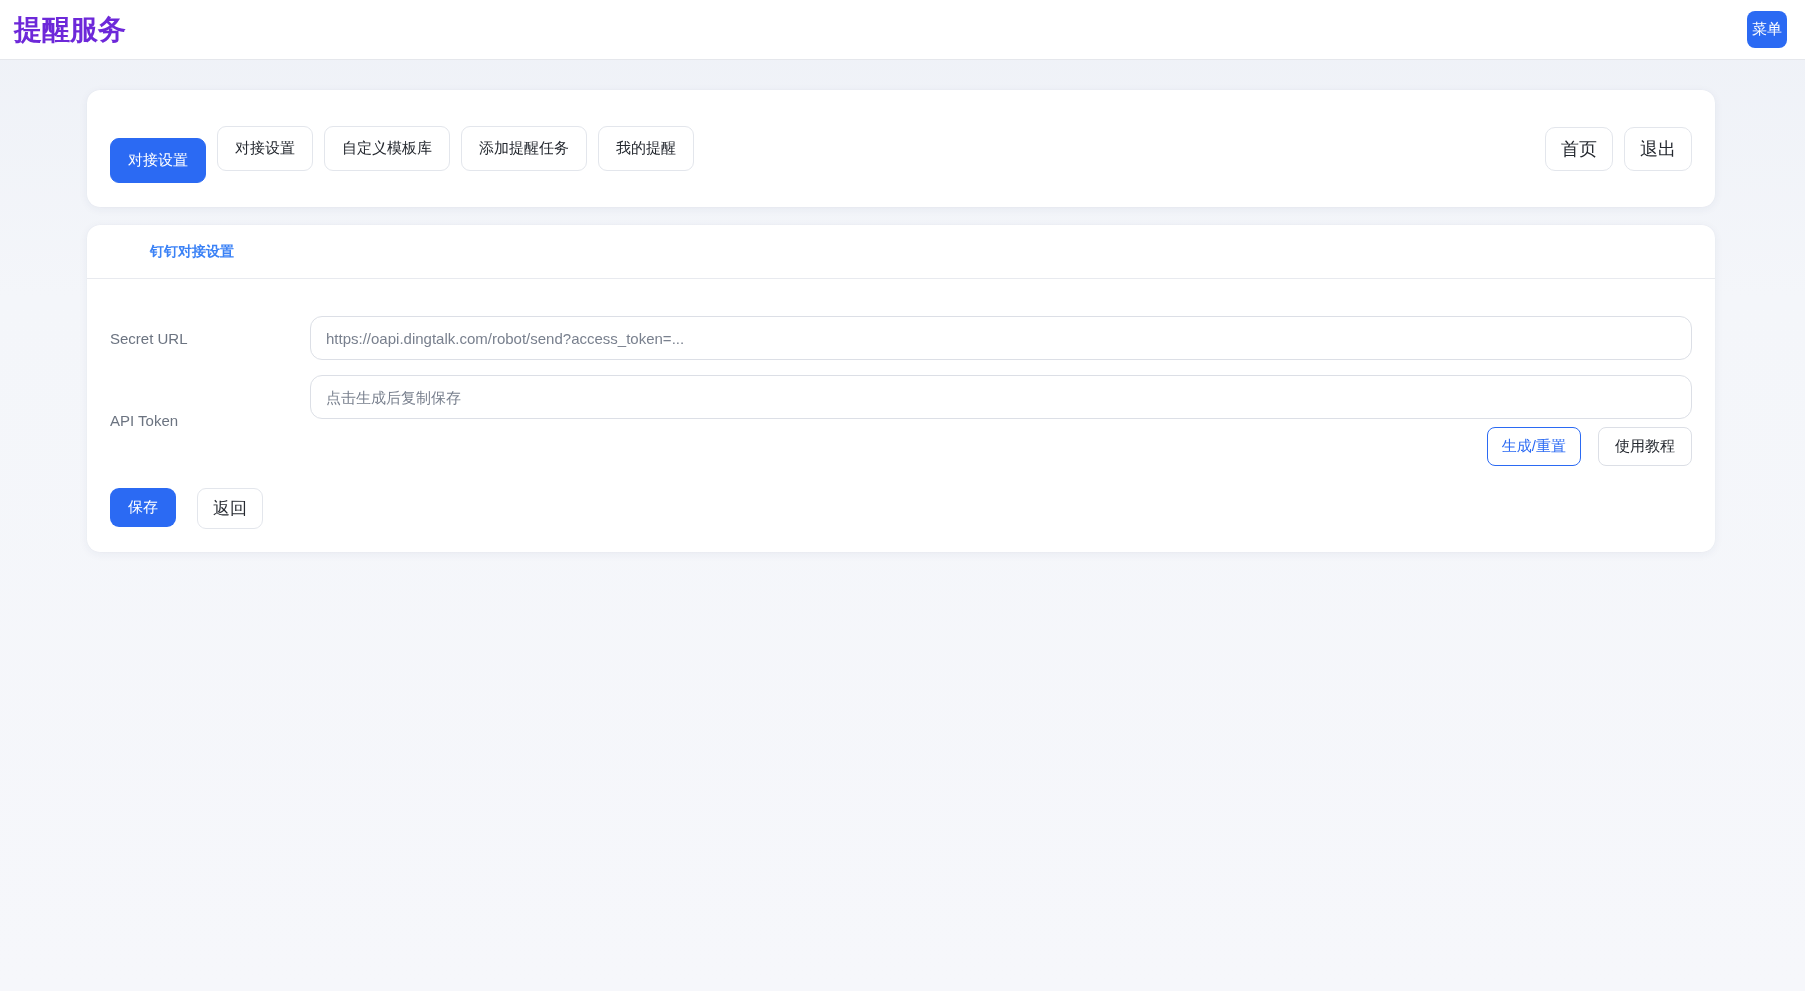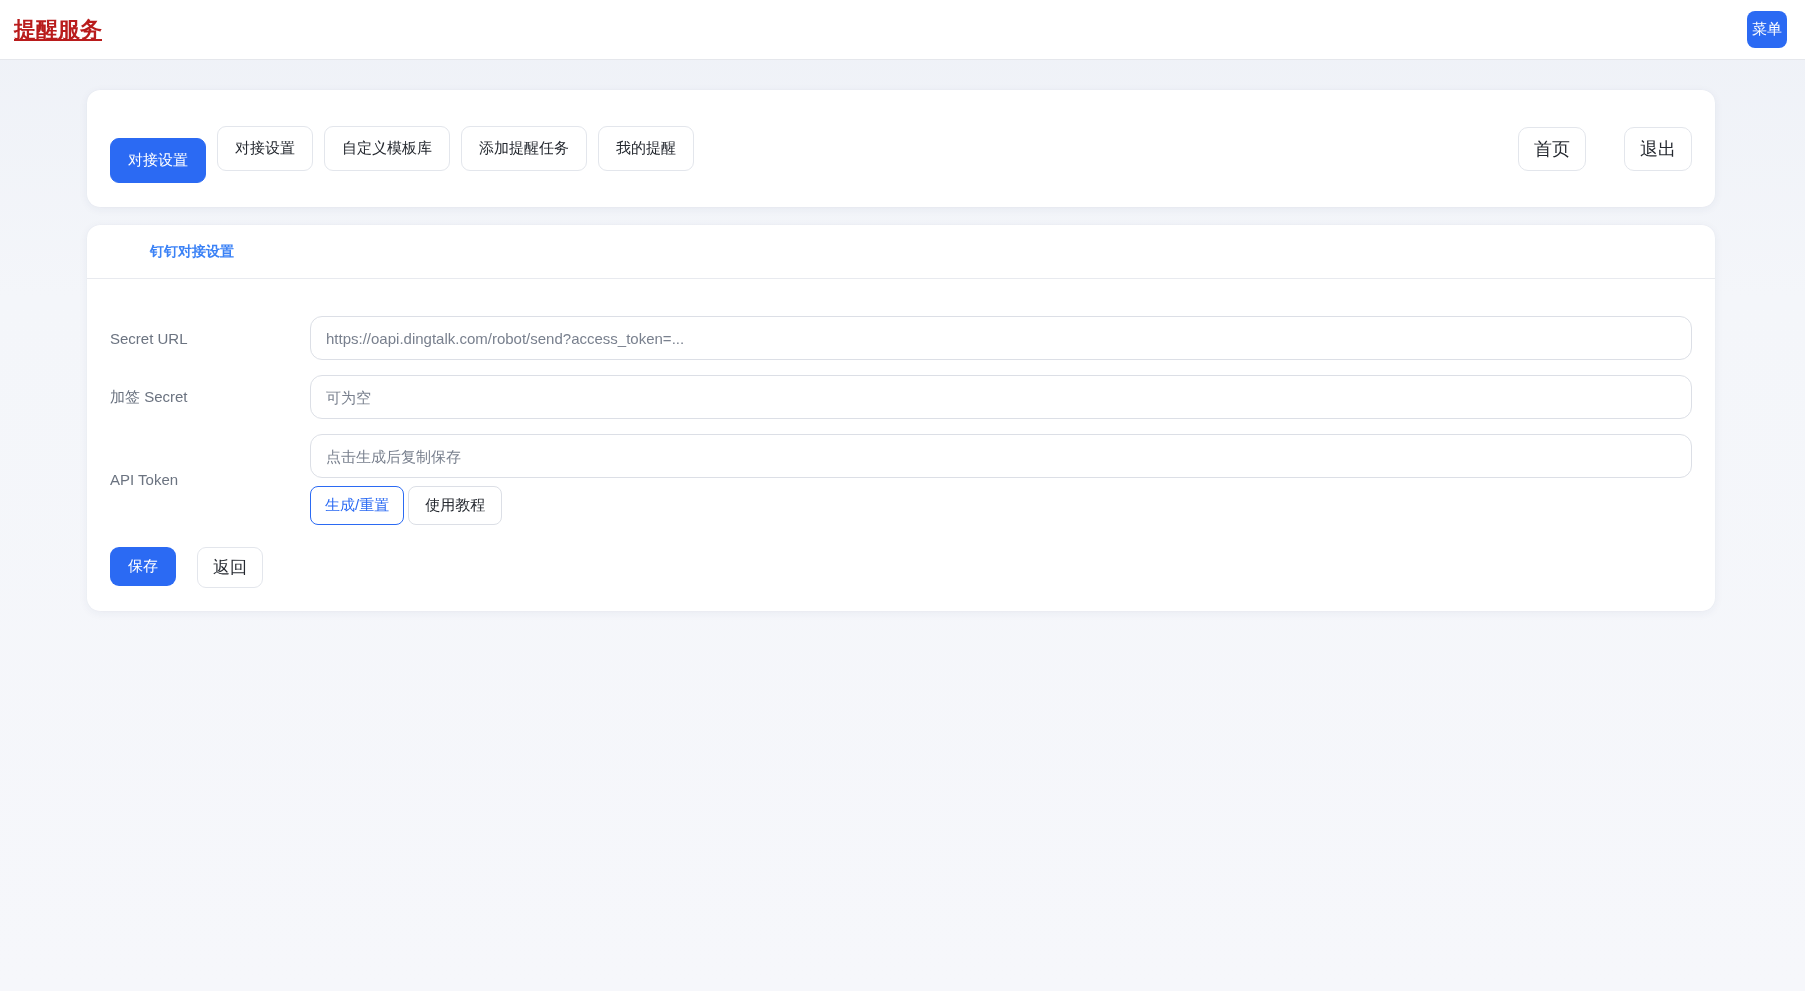--- a/index.html
+++ b/index.html
@@ -13,21 +13,21 @@
   
   .topbar {
     height: 60px;
     background: #ffffff;
     border-bottom: 1px solid #e5e7ec;
     display: flex;
     align-items: center;
     justify-content: space-between;
     padding: 0 18px 0 14px;
   }
-  .app-title { font-size: 22px; font-weight: bold; color: #b91c1c; text-decoration: underline; }
+  .app-title { font-size: 28px; font-weight: bold; color: #6d28d9; }
   .menu-btn {
     background: #2b6af3;
     color: #ffffff;
     border: none;
     border-radius: 8px;
     font-size: 15px;
     padding: 9px 5px;
     cursor: pointer;
     font-family: inherit;
   }
@@ -71,21 +71,20 @@
   .nav-btn {
     font-family: inherit;
     font-size: 18px;
     color: #24282f;
     background: #ffffff;
     border: 1px solid #e3e6ec;
     border-radius: 10px;
     padding: 9px 15px;
     cursor: pointer;
     white-space: nowrap;
-    margin-left: 27px;
   }
 
   
   .settings-card { overflow: hidden; }
   .card-header { padding: 18px 23px 17px 23px; border-bottom: 1px solid #e8eaef; }
   .card-title { font-size: 14px; font-weight: bold; color: #3b82f6; margin-left: 40px; }
   .card-body { padding: 37px 23px 23px 23px; }
 
   .form-row { display: flex; align-items: center; margin-bottom: 15px; }
   .form-row.align-center { align-items: center; }
@@ -103,21 +102,21 @@
     border-radius: 12px;
     padding: 0 15px;
     font-size: 15px;
     font-family: inherit;
     color: #3a4150;
     background: #ffffff;
     outline: none;
   }
   .text-input::placeholder { color: #79808e; opacity: 1; }
 
-  .token-actions { display: flex; gap: 4px; margin-top: 8px; }
+  .token-actions { display: flex; gap: 17px; margin-top: 8px; justify-content: flex-end; }
   .outline-primary-btn {
     font-family: inherit;
     font-size: 15px;
     color: #2b6af3;
     background: #ffffff;
     border: 1px solid #2b6af3;
     border-radius: 8px;
     padding: 9px 14px;
     cursor: pointer;
   }
@@ -182,26 +181,20 @@
     </div>
     <div class="card-body">
 
       <div class="form-row">
         <label class="form-label">Secret URL</label>
         <div class="field-col">
           <input class="text-input" type="text" placeholder="https://oapi.dingtalk.com/robot/send?access_token=..." style="">
         </div>
       </div>
 
-      <div class="form-row">
-        <label class="form-label">加签 Secret</label>
-        <div class="field-col">
-          <input class="text-input" type="text" placeholder="可为空" style="">
-        </div>
-      </div>
 
       <div class="form-row align-center">
         <label class="form-label">API Token</label>
         <div class="field-col">
           <input class="text-input" type="text" placeholder="点击生成后复制保存" style="">
           <div class="token-actions">
             <button class="outline-primary-btn">生成/重置</button>
             <button class="outline-btn">使用教程</button>
           </div>
         </div>

